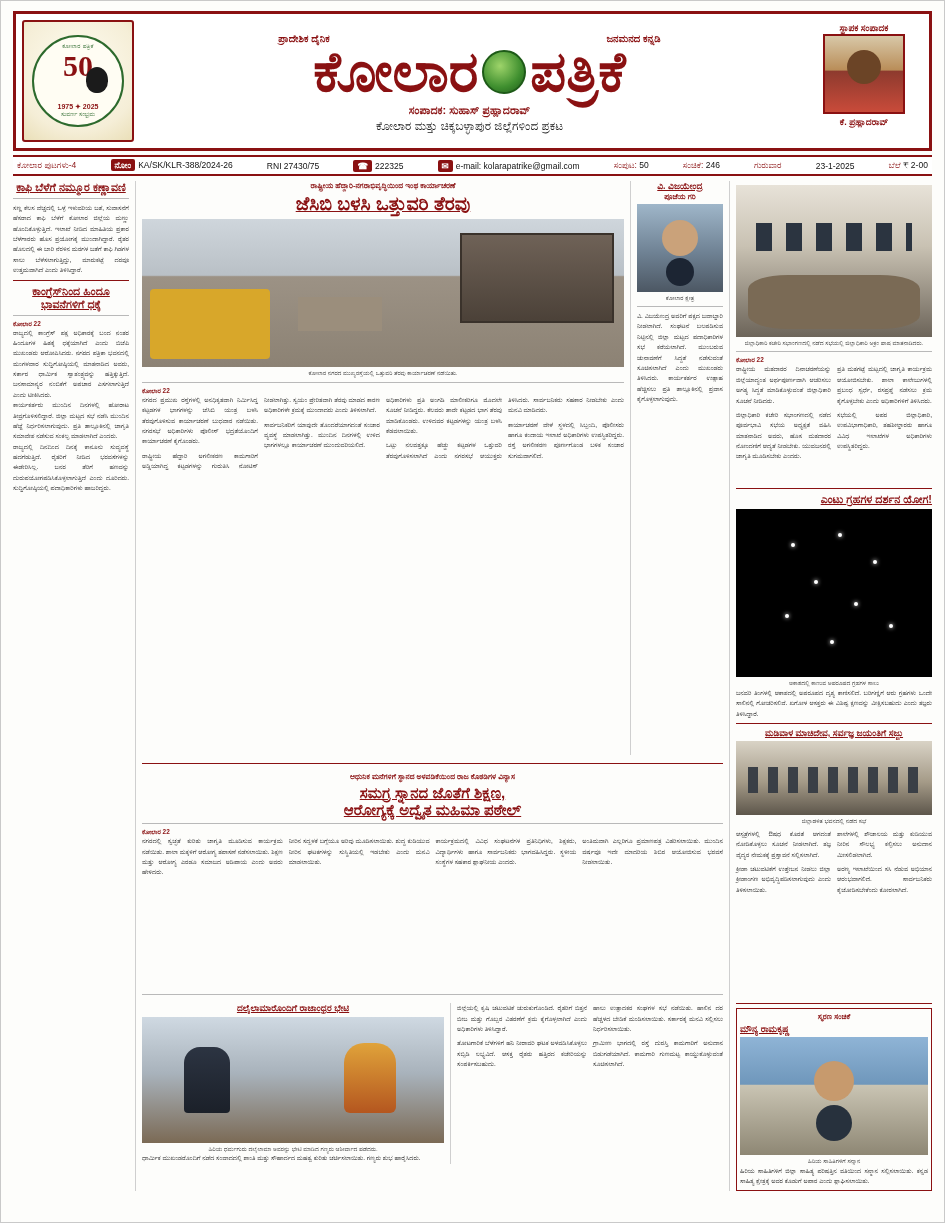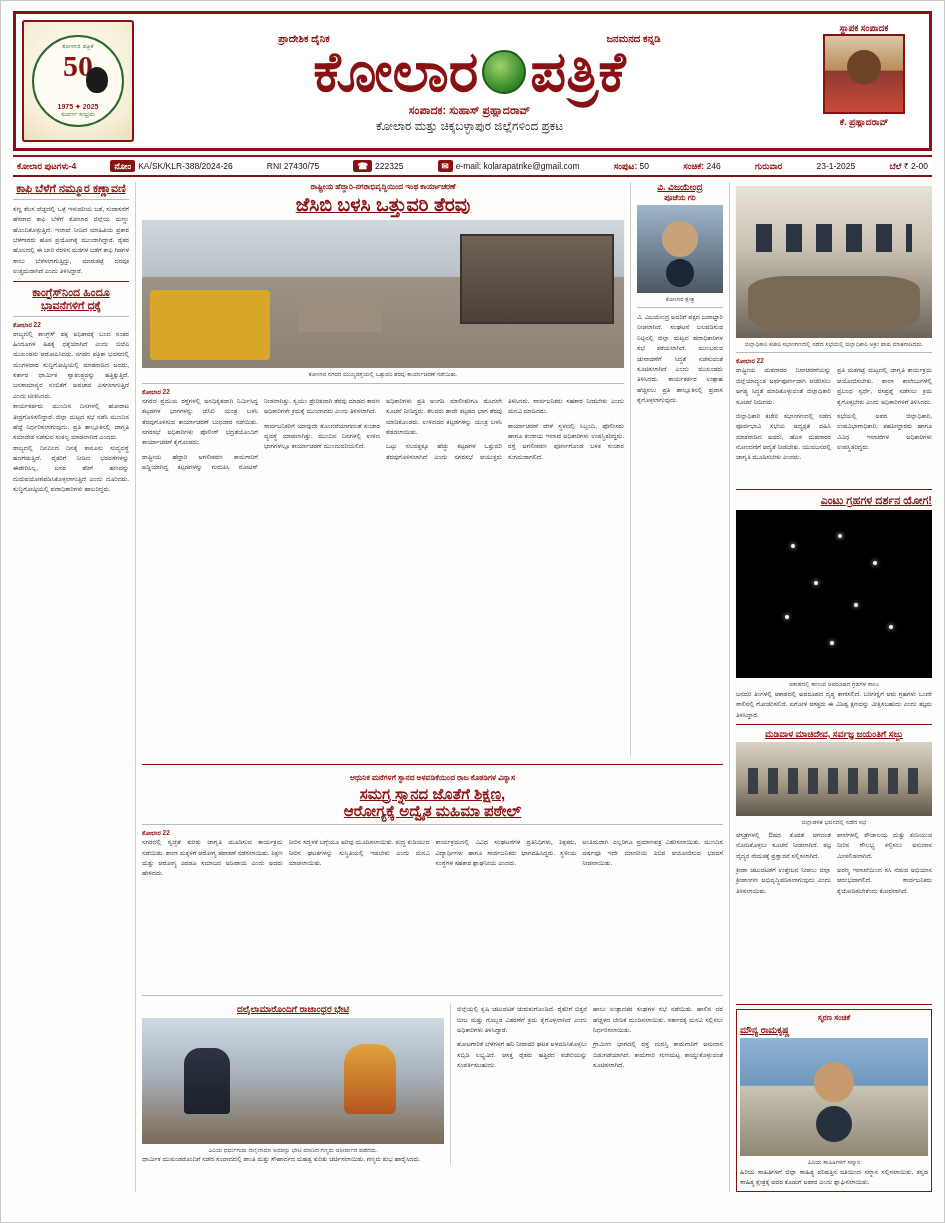--- a/index.html
+++ b/index.html
@@ -86,21 +86,21 @@
   }
   .editor-cap { font-size:9px; color:#8a1112; font-weight:700; text-align:center; line-height:1.25; margin-top:3px;}
 
   
   .infobar {
     margin-top:4px; border-top:2px solid #8a1112; border-bottom:2px solid #8a1112;
     display:flex; align-items:center; justify-content:space-between;
     font-size:8.5px; padding:3px 4px; color:#111;
     background:#fff;
   }
-  .infobar span.red { color:#8a1112; font-weight:700; }
+  .infobar span.red { color:#8a1112; font-weight:400; }
   .infobar .chip {
     background:#8a1112;color:#fff;padding:1px 4px;border-radius:2px;font-weight:700;
     margin-right:3px;
   }
 
   
   .content {
     display:flex; gap:6px; margin-top:5px; height:1010px;
   }
   .col { display:flex; flex-direction:column; }

